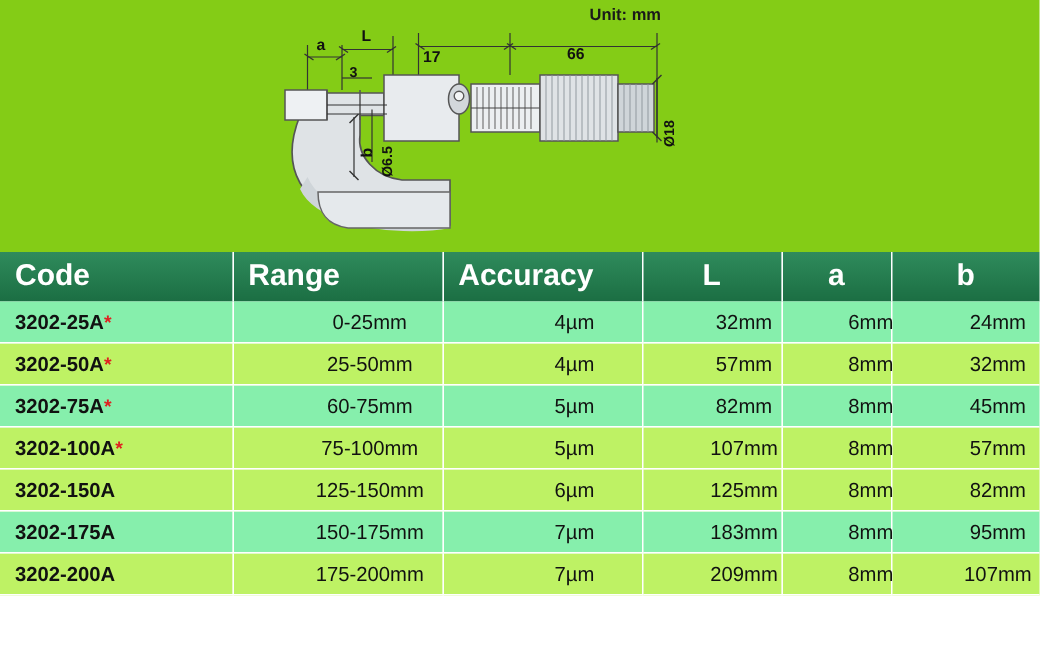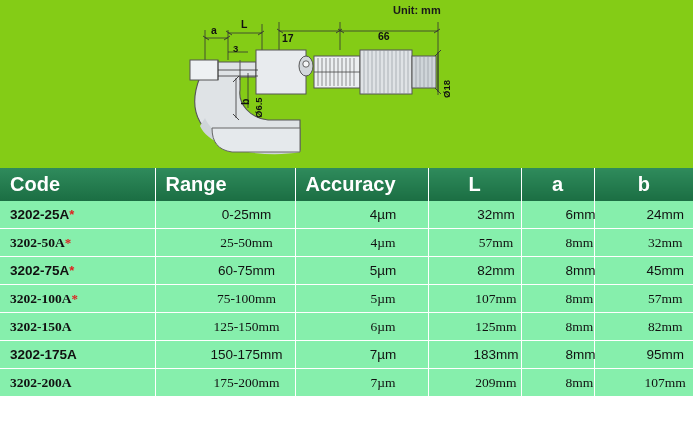--- a/index.html
+++ b/index.html
@@ -72,21 +72,21 @@
   tbody td {
     height: 25px;
     border-right: 1px solid #ffffff;
     border-bottom: 1px solid #ffffff;
     text-align: center;
     color: #111111;
     padding-left: 44px;
   }
   tbody td:last-child { border-right: none; }
   tbody tr td { background: #86efac; }
-  tbody tr.alt td { background: #86efac; font-family: Liberation Serif, serif; }
+  tbody tr.alt td { background: #bef264; }
 
   td.code {
     text-align: left;
     padding-left: 10px;
     font-weight: bold;
   }
   .star {
     color: #e02020;
     font-weight: bold;
     font-size: 13px;

